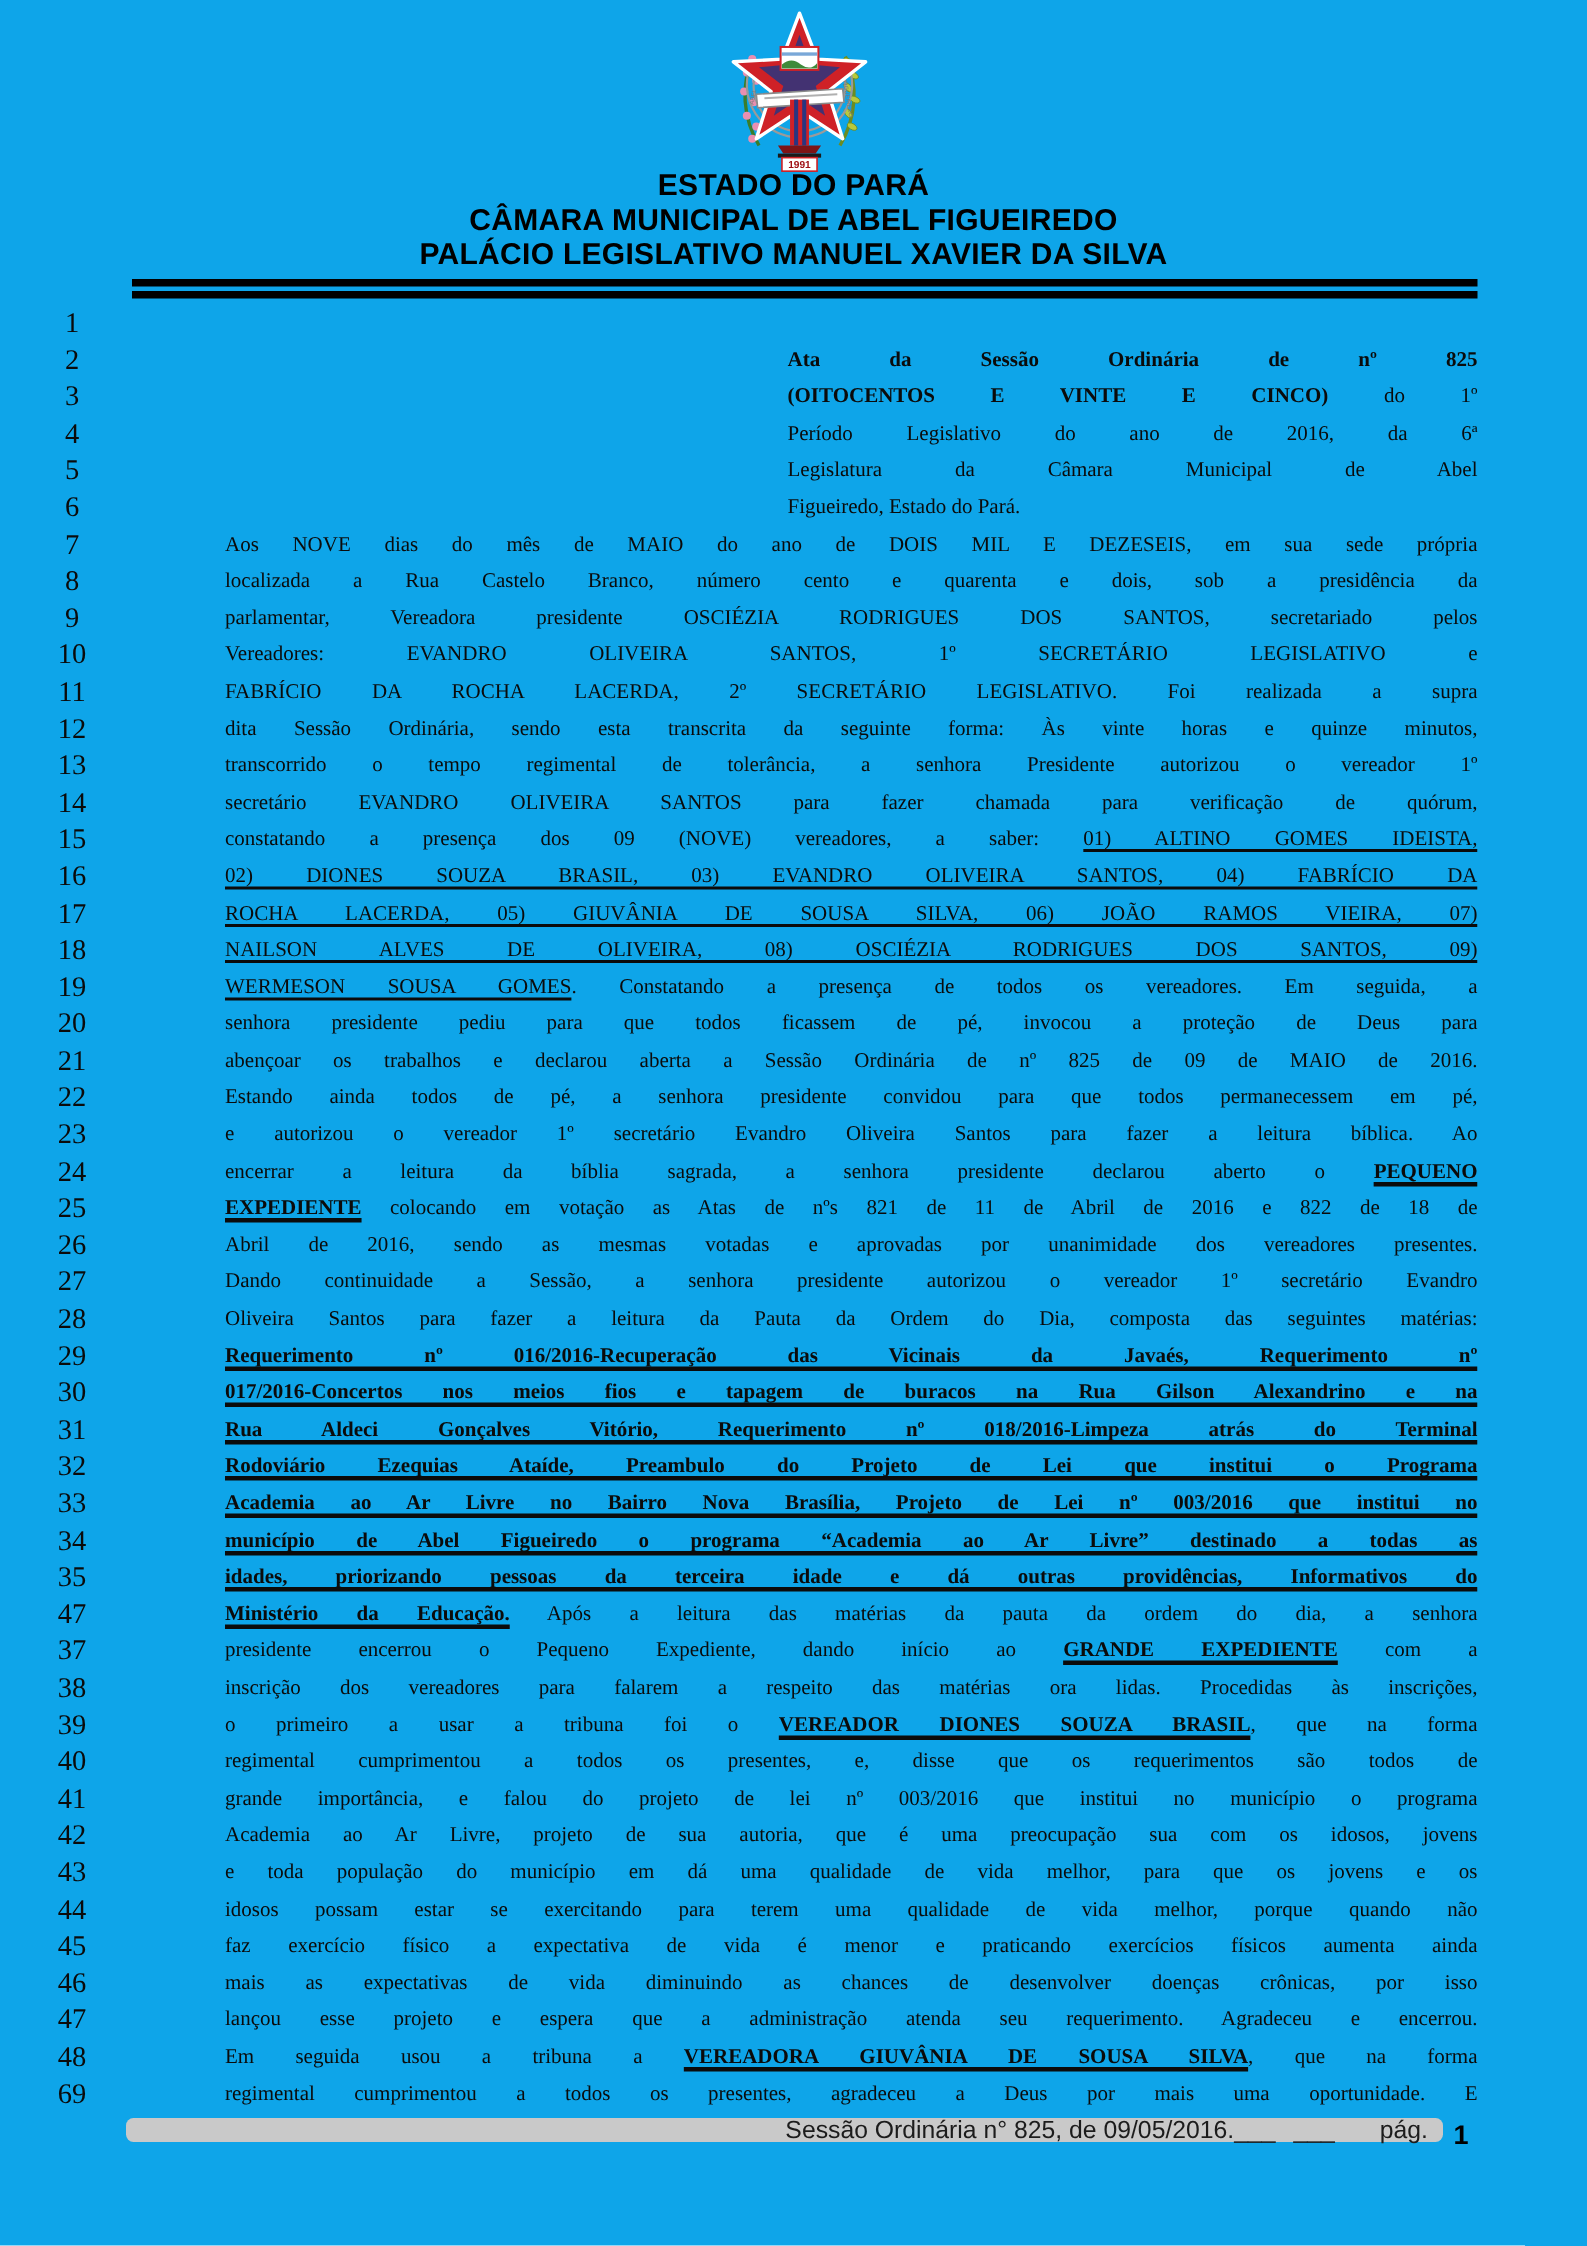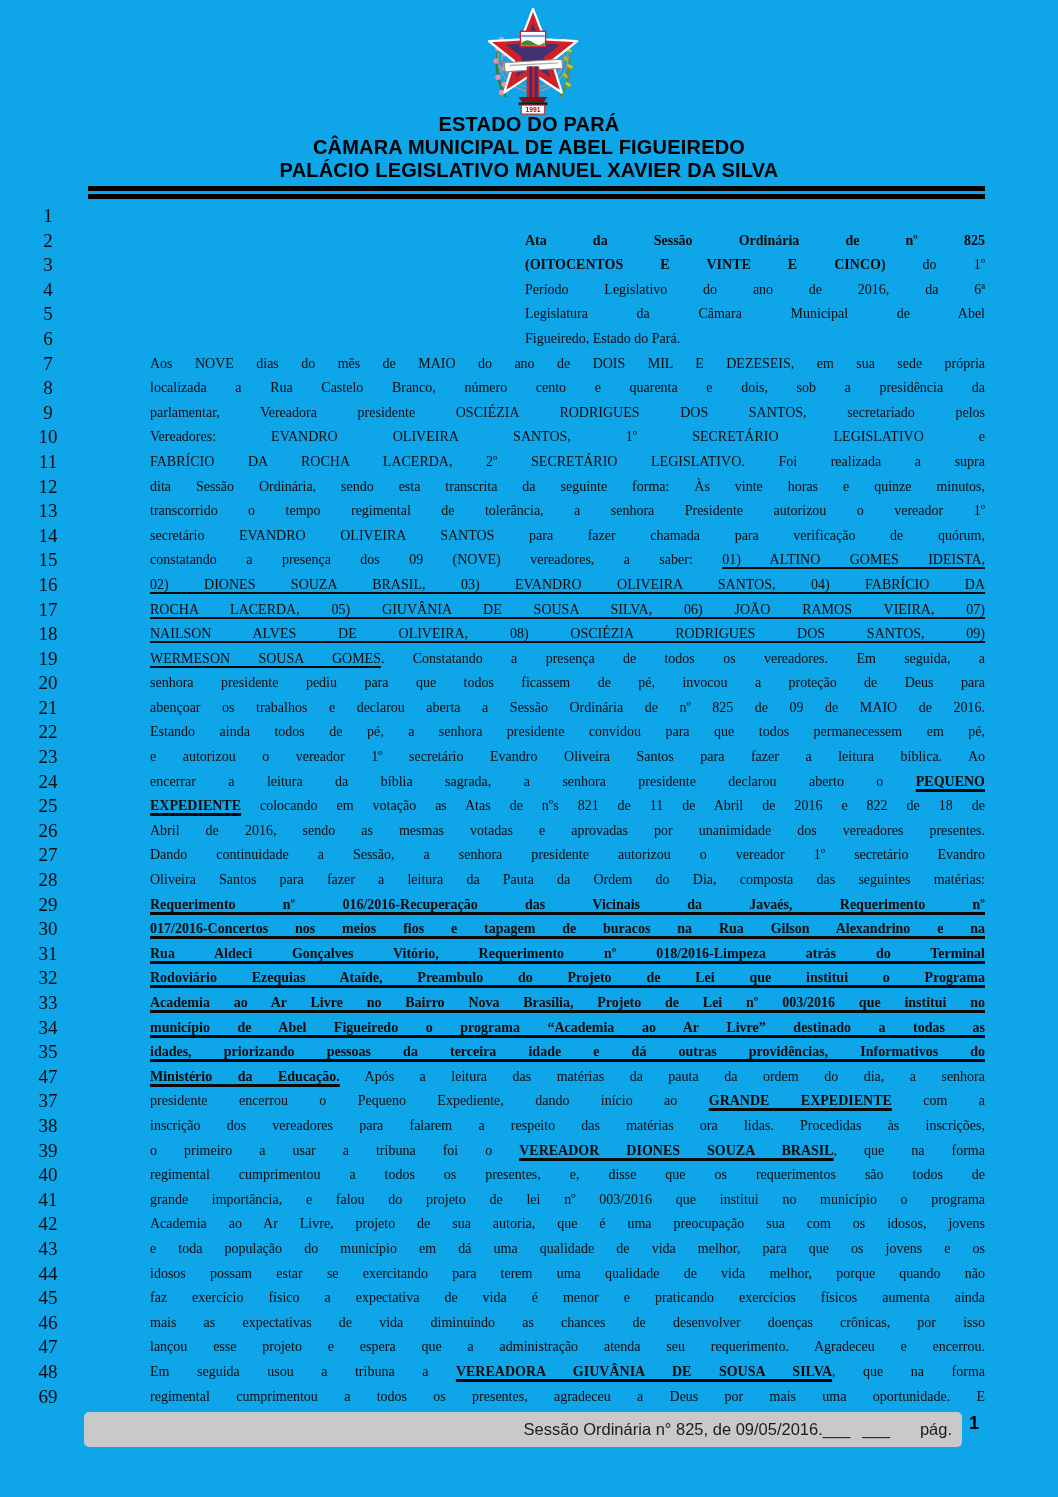--- a/index.html
+++ b/index.html
@@ -42,21 +42,21 @@
   }
   .tline.blank{text-align-last:left;}
   .tline.intro{margin-left:375px;}
   .tline.intro-end{margin-left:375px;text-align-last:left;}
   .s-n{font-weight:normal;}
   .s-b{font-weight:bold;}
   .s-u{text-decoration:underline;text-underline-offset:3px;text-decoration-thickness:1.5px;}
   .s-bu{font-weight:bold;text-decoration:underline;text-underline-offset:3px;text-decoration-thickness:2.5px;}
   
   .footerbar{
-    position:absolute;left:84px;top:1412px;width:878px;height:35px;
+    position:absolute;left:84px;top:1412px;width:878px;height:16px;
     background:#c9c9c9;border-radius:5px;
     display:flex;align-items:center;justify-content:flex-end;
     font-family:"Liberation Sans", sans-serif;font-size:16.5px;color:#1c1c1c;
     box-sizing:border-box;padding-right:10px;
   }
   .footerbar .gap1{margin-left:12px;}
   .footerbar .gap2{margin-left:30px;text-align:right;}
   .pageno{
     position:absolute;left:969px;top:1412px;height:23px;line-height:23px;
     font-family:"Liberation Sans", sans-serif;font-weight:bold;font-size:18px;color:#000;

